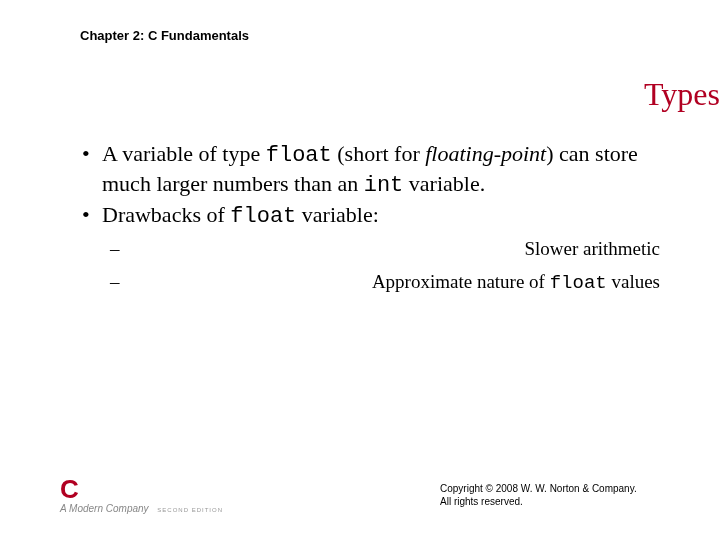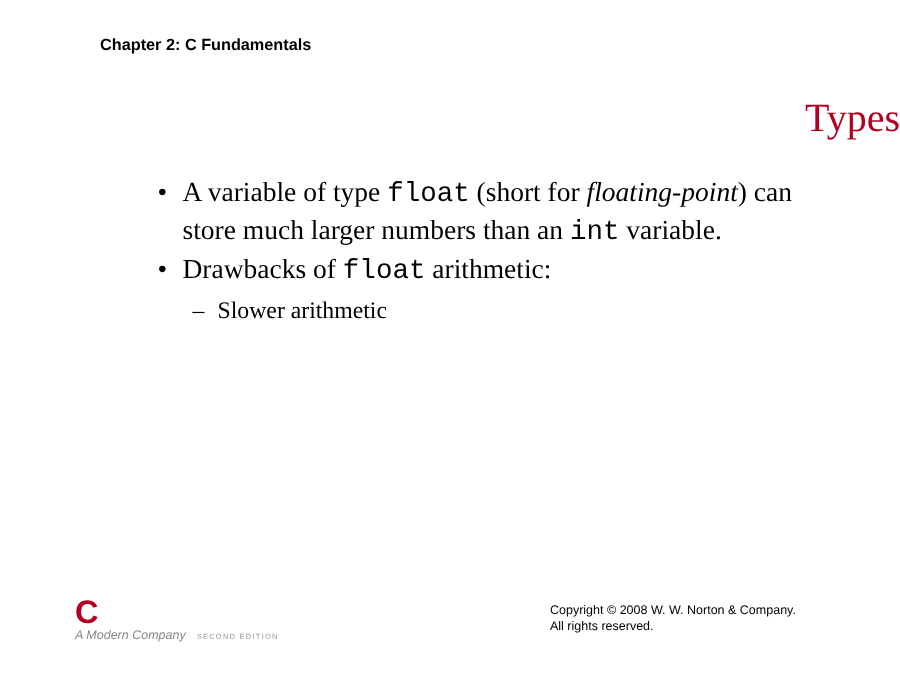--- a/index.html
+++ b/index.html
@@ -45,33 +45,33 @@
   }
   ul.main {
     margin: 0;
     padding-left: 22px;
     list-style: none;
   }
   ul.main > li {
     position: relative;
     padding-left: 0;
     margin-bottom: 2px;
-    margin-left: 44px;
   }
   ul.main > li::before {
     content: "•";
     position: absolute;
     left: -20px;
     top: 0;
   }
   ul.sub {
     margin: 6px 0 0 0;
     padding-left: 28px;
     list-style: none;
     font-size: 19px;
+    text-align: right;
   }
   ul.sub > li {
     position: relative;
     margin-bottom: 10px;
   }
   ul.sub > li::before {
     content: "–";
     position: absolute;
     left: -20px;
     top: 0;
@@ -155,23 +155,26 @@
   <div class="chapter">Chapter 2: C Fundamentals</div>
 
   <div class="title">Types</div>
 
   <div class="body">
     <ul class="main">
       <li>
         <span>A variable of type </span><span class="code">float</span><span> (short for </span><span class="italic">floating-point</span><span>) can store much larger numbers than an </span><span class="code">int</span><span> variable.</span>
       </li>
       <li>
-        <span>Drawbacks of </span><span class="code">float</span><span> arithmetic:</span>
+        <span>Drawbacks of </span><span class="code">float</span><span> variable:</span>
         <ul class="sub">
           <li>Slower arithmetic</li>
+          <li>
+            <span>Approximate nature of </span><span class="code">float</span><span> values</span>
+          </li>
         </ul>
       </li>
     </ul>
   </div>
 
   <div class="footer">
     <div class="logo">
       <div class="logo-top">
         <span class="logo-c">C</span>
       </div>

